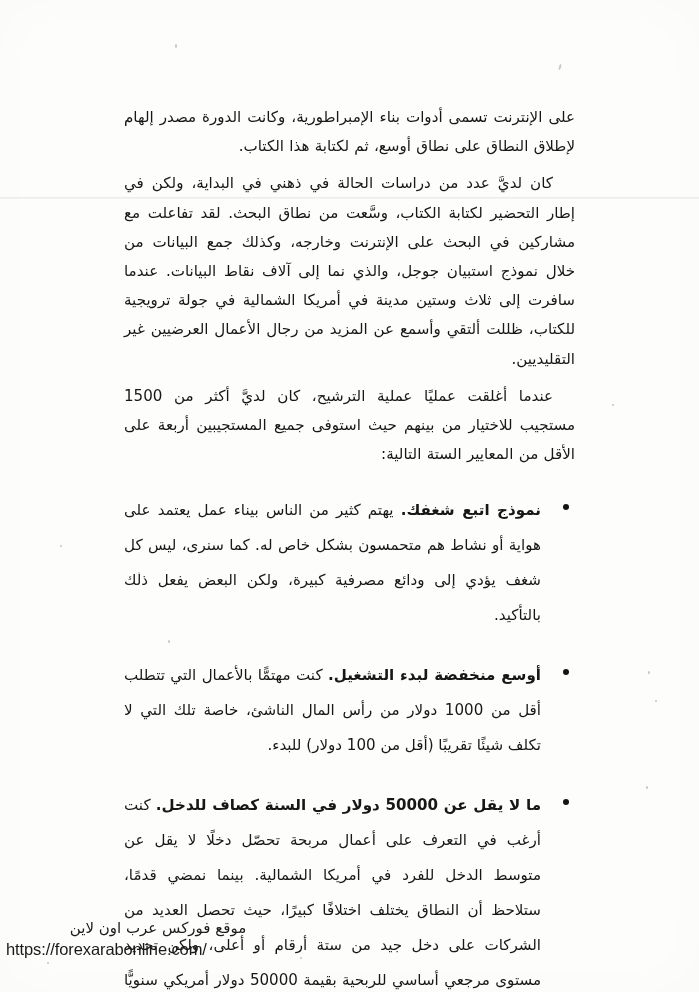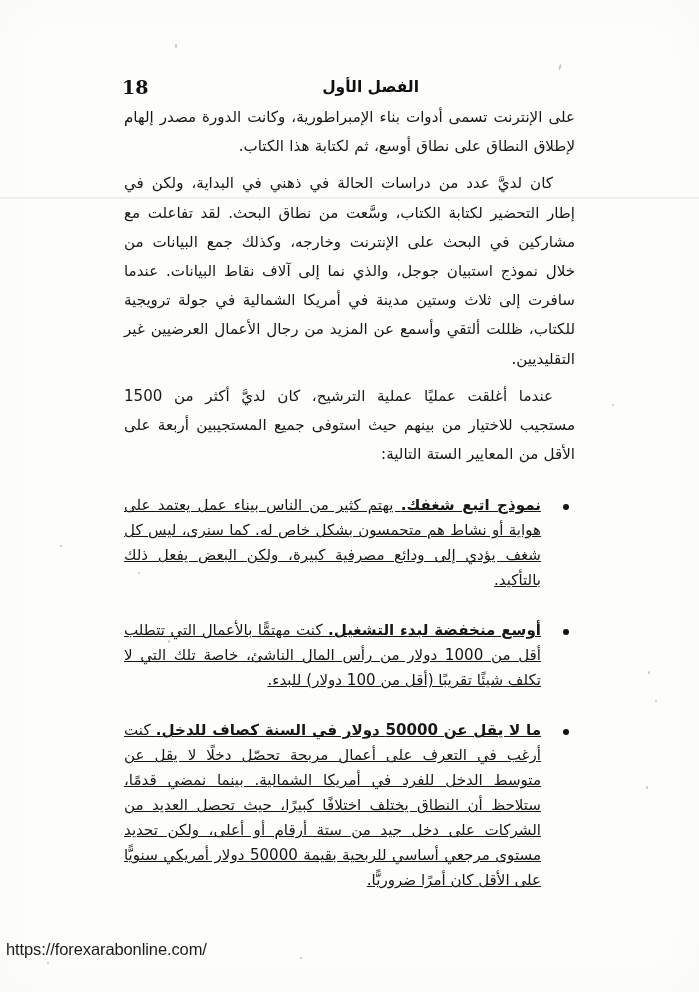--- a/index.html
+++ b/index.html
@@ -94,25 +94,24 @@
   ul.criteria {
     list-style: none;
     margin: 24px 0 0 0;
     padding: 0;
   }
   ul.criteria li {
     position: relative;
     margin: 0 0 25px 0;
     padding-right: 34px;
     font-size: 15.1px;
-    line-height: 25px;
+    line-height: 35px;
     text-align: justify;
     text-align-last: right;
     color: #171717;
-    text-decoration: underline;
   }
   ul.criteria li:last-child { margin-bottom: 12px; }
 
   ul.criteria li .dot {
     position: absolute;
     top: 11px;
     right: 6px;
     width: 6px;
     height: 6px;
     background: #141414;
@@ -162,24 +161,20 @@
   <div class="speck" style="top:545px; left:60px; width:2px; height:2px;"></div>
   <div class="speck" style="top:572px; left:138px; width:2px; height:2px;"></div>
   <div class="speck" style="top:404px; left:612px; width:2px; height:2px;"></div>
   <div class="speck" style="top:671px; left:648px; width:2px; height:3px;"></div>
   <div class="speck" style="top:700px; left:655px; width:2px; height:2px;"></div>
   <div class="speck" style="top:640px; left:168px; width:2px; height:3px;"></div>
   <div class="speck" style="top:786px; left:646px; width:2px; height:3px;"></div>
   <div class="speck" style="top:962px; left:47px; width:2px; height:2px;"></div>
   <div class="speck" style="top:957px; left:300px; width:2px; height:2px;"></div>
 
-  <div class="running-head">
-    <span class="folio">18</span>
-    <span class="chapter-label">الفصل الأول</span>
-  </div>
 
   <div class="body-block">
 
     <p class="para">على الإنترنت تسمى أدوات بناء الإمبراطورية، وكانت الدورة مصدر إلهام لإطلاق النطاق على نطاق أوسع، ثم لكتابة هذا الكتاب.</p>
 
     <p class="para indent">كان لديَّ عدد من دراسات الحالة في ذهني في البداية، ولكن في إطار التحضير لكتابة الكتاب، وسَّعت من نطاق البحث. لقد تفاعلت مع مشاركين في البحث على الإنترنت وخارجه، وكذلك جمع البيانات من خلال نموذج استبيان جوجل، والذي نما إلى آلاف نقاط البيانات. عندما سافرت إلى ثلاث وستين مدينة في أمريكا الشمالية في جولة ترويجية للكتاب، ظللت ألتقي وأسمع عن المزيد من رجال الأعمال العرضيين غير التقليديين.</p>
 
     <p class="para indent">عندما أغلقت عمليًا عملية الترشيح، كان لديَّ أكثر من 1500 مستجيب للاختيار من بينهم حيث استوفى جميع المستجيبين أربعة على الأقل من المعايير الستة التالية:</p>
 
     <ul class="criteria">
@@ -193,16 +188,17 @@
       </li>
       <li>
         <span class="dot"></span>
         <span class="lead">ما لا يقل عن 50000 دولار في السنة كصاف للدخل.</span><span> كنت أرغب في التعرف على أعمال مربحة تحصّل دخلًا لا يقل عن متوسط الدخل للفرد في أمريكا الشمالية. بينما نمضي قدمًا، ستلاحظ أن النطاق يختلف اختلافًا كبيرًا، حيث تحصل العديد من الشركات على دخل جيد من ستة أرقام أو أعلى، ولكن تحديد مستوى مرجعي أساسي للربحية بقيمة 50000 دولار أمريكي سنويًّا على الأقل كان أمرًا ضروريًّا.</span>
       </li>
     </ul>
 
   </div>
 
   <div class="watermark">
+    <span class="wm-ar">موقع فوركس عرب اون لاين</span>
     <span class="wm-url">https://forexarabonline.com/</span>
   </div>
 
 </div>
 
 </body></html>

